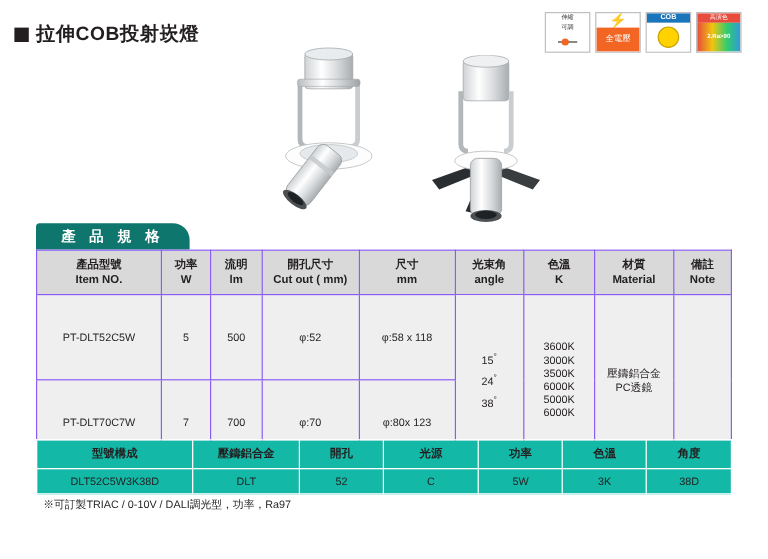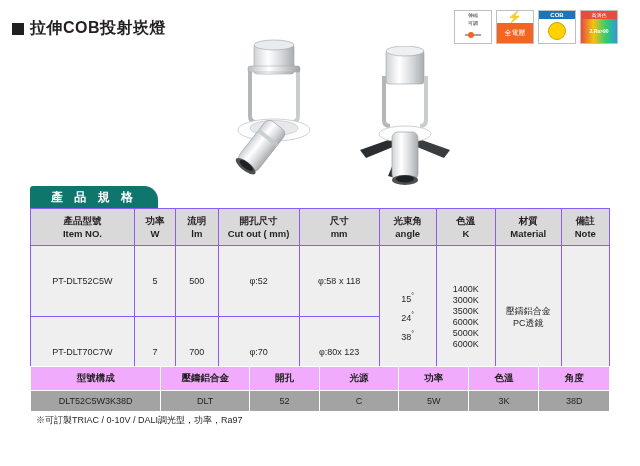--- a/index.html
+++ b/index.html
@@ -175,27 +175,27 @@
     top: 366px;
     width: 580px;
     font-size: 9px;
   }
   .code-table th, .code-table td {
     border: 1px solid #ffffff;
     text-align: center;
     vertical-align: middle;
   }
   .code-table thead th {
-    background: #f0abfc;
+    background: #14b8a6;
     font-size: 9.5px;
     font-weight: bold;
     padding: 5px 2px;
   }
   .code-table tbody td {
-    background: #a3a3a3;
+    background: #14b8a6;
     padding: 5px 2px;
     font-size: 9px;
   }
 
   
   .footnote {
     position: absolute;
     left: 36px;
     top: 414px;
     font-size: 9px;
@@ -355,21 +355,21 @@
       <td>5</td>
       <td>500</td>
       <td>φ:52</td>
       <td>φ:58 x 118</td>
       <td class="angle-cell" rowspan="2">
         <div><span>15</span><span class="deg">°</span></div>
         <div><span>24</span><span class="deg">°</span></div>
         <div><span>38</span><span class="deg">°</span></div>
       </td>
       <td class="cct-cell" rowspan="2">
-        <div>1400K</div>
+        <div>3600K</div>
         <div>3000K</div>
         <div>3500K</div>
         <div>6000K</div>
         <div>5000K</div>
         <div>6000K</div>
       </td>
       <td class="material-cell" rowspan="2">
         <div>壓鑄鋁合金</div>
         <div>PC透鏡</div>
       </td>

